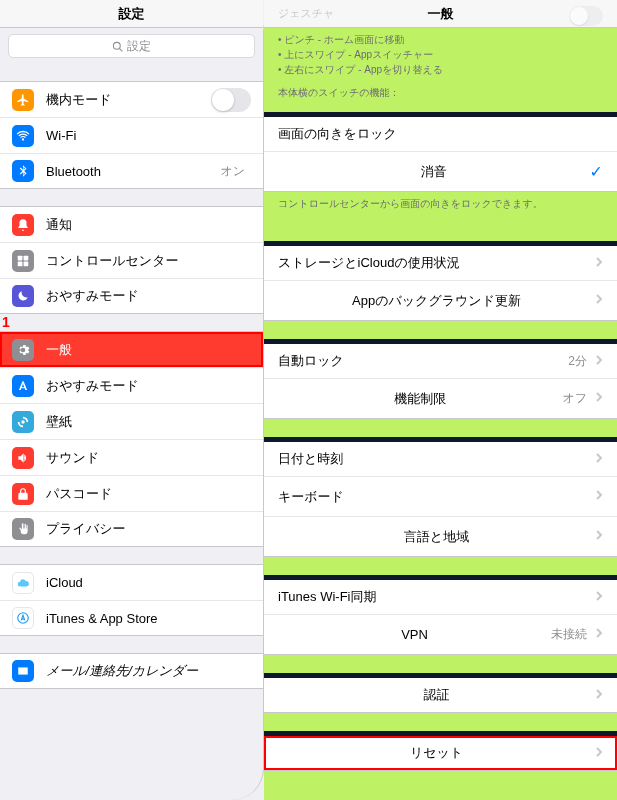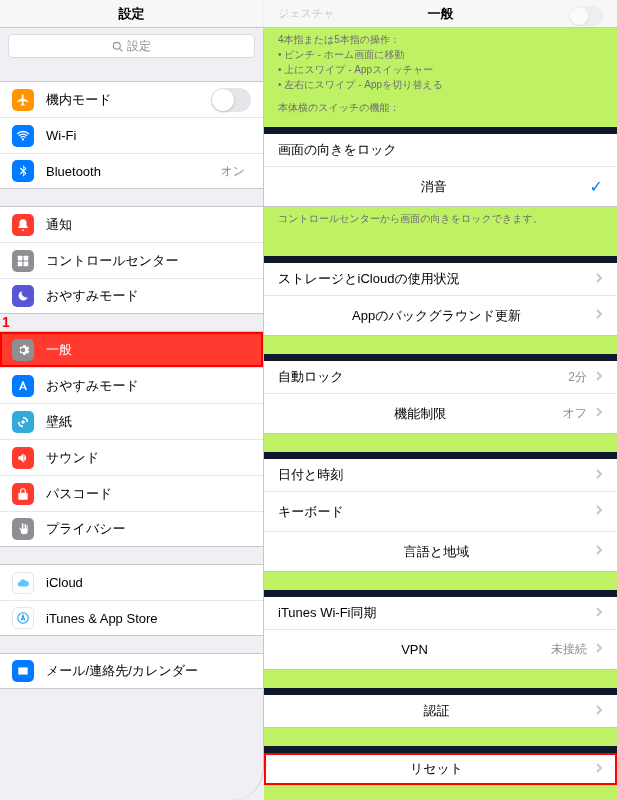--- a/index.html
+++ b/index.html
@@ -43,21 +43,21 @@
 .ghost-toggle { position: absolute; right: 14px; top: 6px; width: 34px; height: 20px; background: #e9e9ee; border-radius: 11px; opacity: .6; }
 .ghost-toggle:after { content:''; position:absolute; top:1px; left:1px; width:18px; height:18px; background:#fff; border-radius:50%; box-shadow:0 1px 2px rgba(0,0,0,.15);}
 
 .right-scroll { flex: 1; overflow-y: hidden; position: relative; }
 
 .help { padding: 4px 14px 12px; font-size: 10px; color: #6d6d72; line-height: 1.5; }
 .help-title { margin-top: 8px; }
 
 .r-row { height: 40px; background: #fff; display: flex; align-items: center; padding: 0 14px; font-size: 13px; border-bottom: 1px solid #e5e5ea; position: relative; }
 .r-group { margin-top: 18px; }
-.r-group .r-row:first-child { border-top: 7px solid #0f172a; }
+.r-group .r-row:first-child { border-top: 5px solid #0f172a; }
 .r-group .r-row:last-child { border-bottom: 1px solid #c8c7cc; text-align: center; }
 .r-label { flex: 1; }
 .r-value { color: #8e8e93; font-size: 12px; margin-right: 8px; }
 .chev { color: #c7c7cc; }
 .check { color: #007aff; font-size: 16px; }
 </style>
 </head>
 <body>
 
 <div class="left">
@@ -194,21 +194,21 @@
         <div class="row">
           <span class="row-icon" style="background: rgb(255, 255, 255); border: 1px solid rgb(229, 229, 234);">
             <svg viewBox="0 0 24 24" fill="none" stroke="#1e9ff0" stroke-width="2">
               <circle cx="12" cy="12" r="9"></circle>
               <path d="M9 16l3-9 3 9M9.5 14h5"></path>
             </svg>
           </span>
           <span class="row-label">iTunes &amp; App Store</span>
         </div>
       </div>
-      <div class="group" style="position: relative;">
+      <div class="group" style="position: relative; font-style: italic;">
         <div class="row">
           <span class="row-icon" style="background: rgb(0, 122, 255);">
             <svg viewBox="0 0 24 24" fill="#fff">
               <path d="M4 6h16v12H4z" opacity=".3"></path>
               <path d="M4 6l8 6 8-6v12H4V6zm0 0h16l-8 6-8-6z"></path>
             </svg>
           </span>
           <span class="row-label">メール/連絡先/カレンダー</span>
         </div>
       </div>
@@ -216,21 +216,20 @@
 </div>
 
 <div class="right">
   <div class="right-header">
     <span class="ghost-title">ジェスチャ</span>
     <span class="right-title">一般</span>
     <span class="ghost-toggle"></span>
   </div>
   <div class="right-scroll" id="right-content">
       <div class="help">
-        <div>4本指または5本指の操作：</div>
         <div>• ピンチ - ホーム画面に移動</div>
         <div>• 上にスワイプ - Appスイッチャー</div>
         <div>• 左右にスワイプ - Appを切り替える</div>
         <div class="help-title">本体横のスイッチの機能：</div>
       </div>
       <div class="r-group" style="margin-top: 0px;">
         <div class="r-row">
           <span class="r-label">画面の向きをロック</span>
         </div>
         <div class="r-row">

